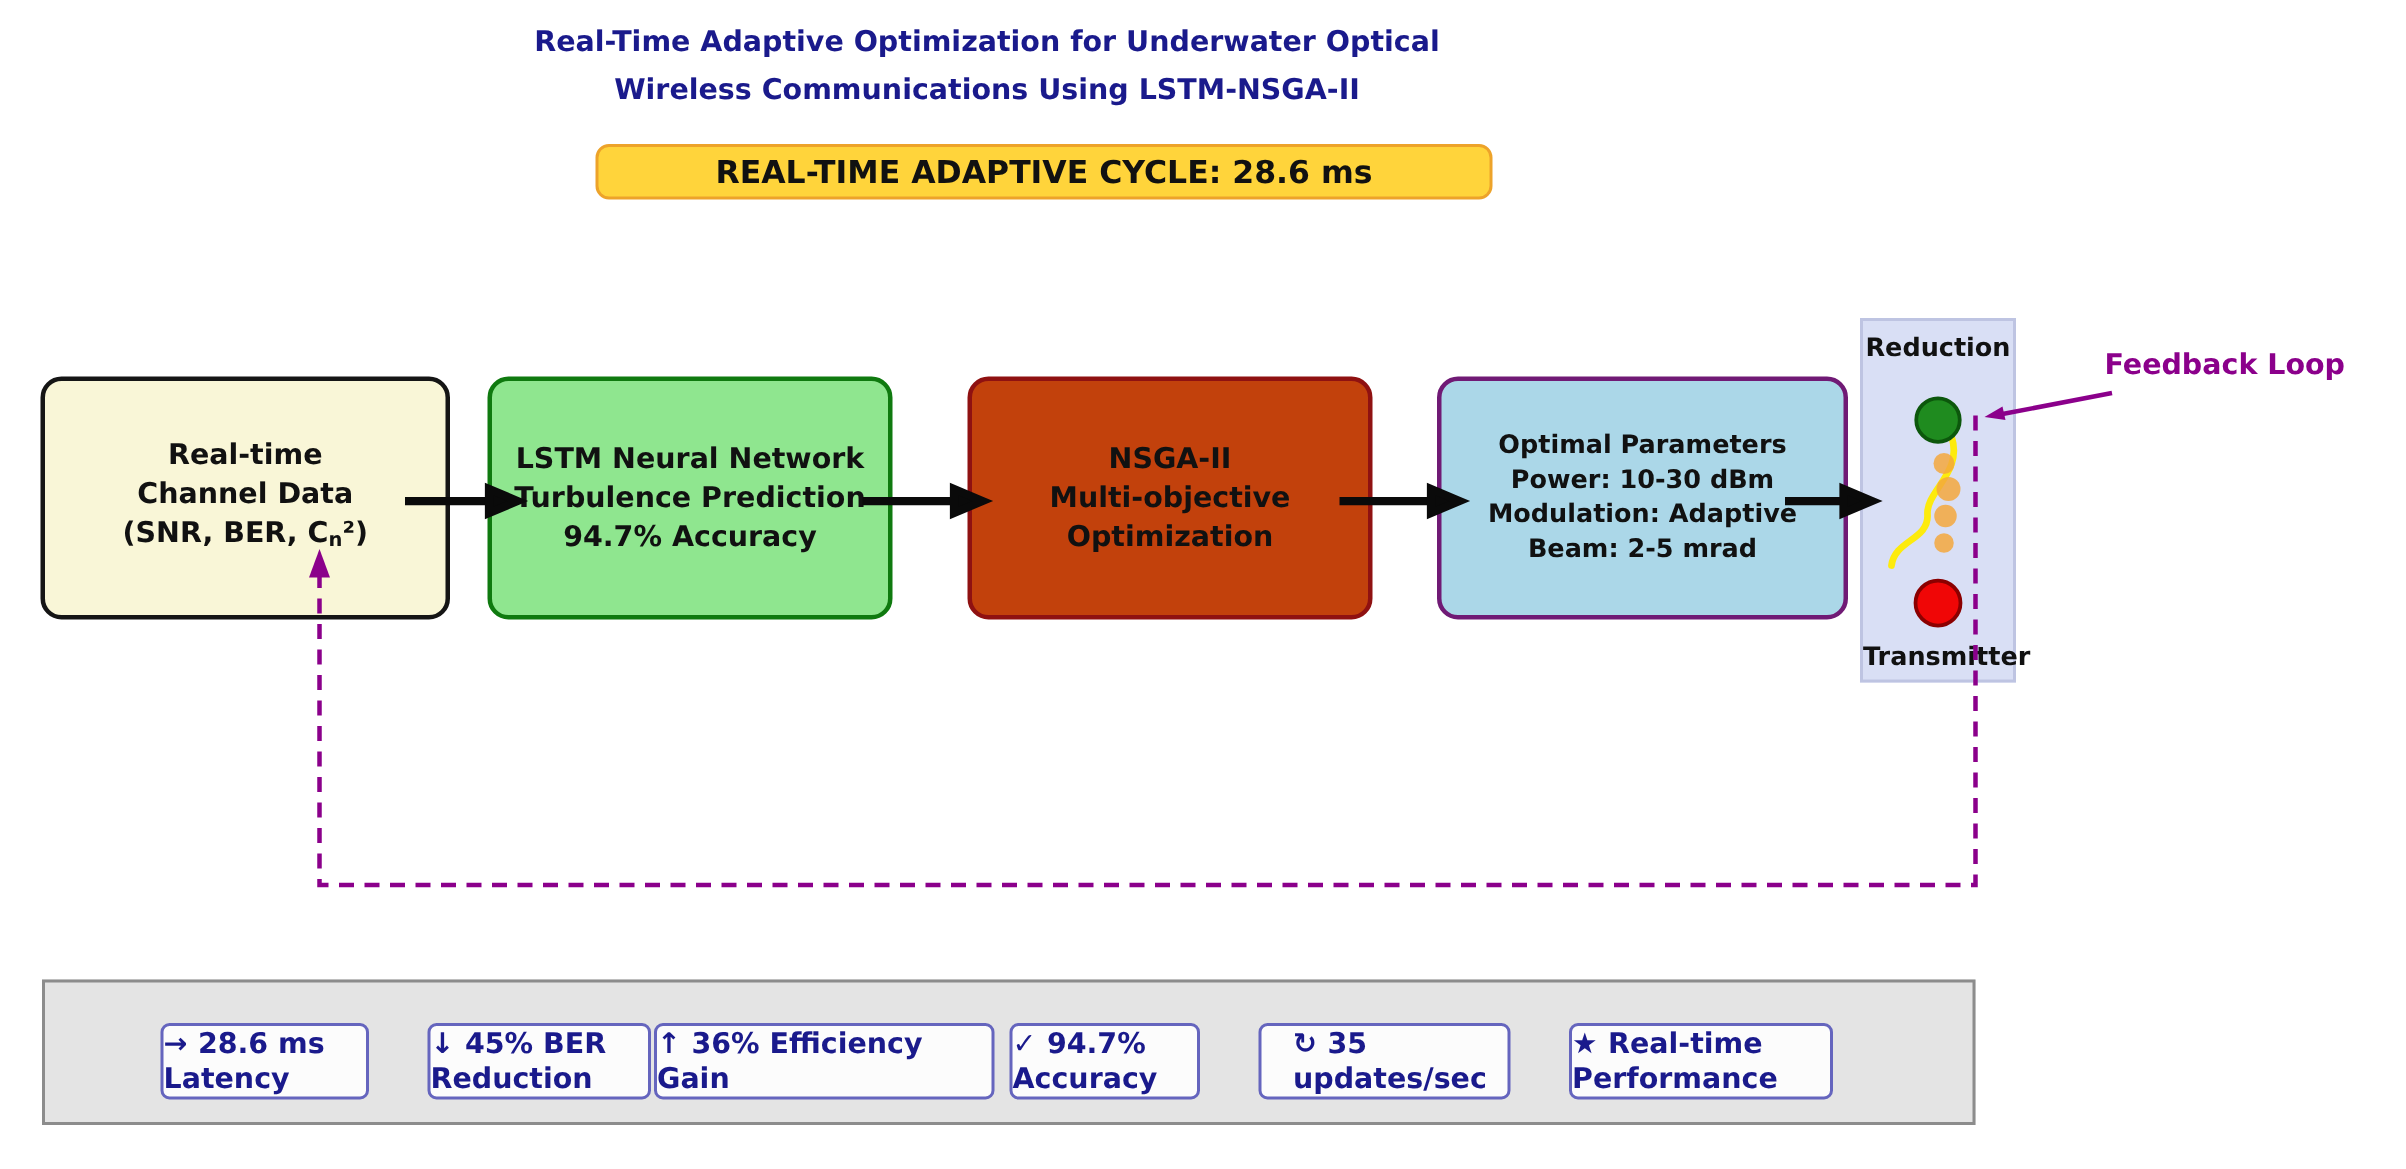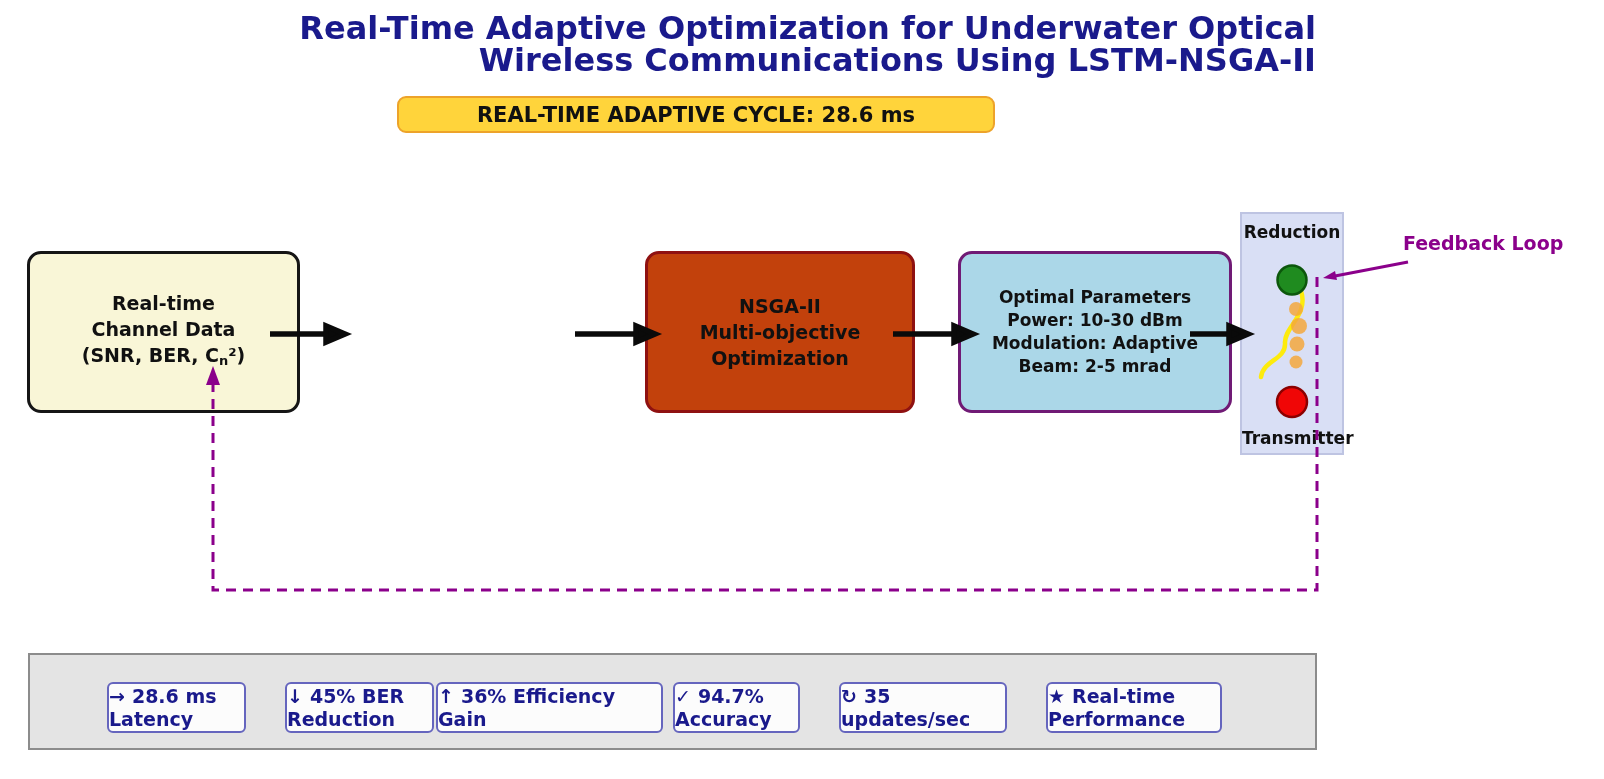--- a/index.html
+++ b/index.html
@@ -1,20 +1,20 @@
 <!DOCTYPE html>
 <html><head>
 <meta charset="utf-8">
 <style>
   html,body{margin:0;padding:0;background:#ffffff;}
   .canvas{position:relative;width:1604px;height:779px;background:#ffffff;
           font-family:"DejaVu Sans",sans-serif;font-weight:bold;overflow:hidden;}
 
-  .title{position:absolute;left:0;top:12px;width:1316px;margin:0;text-align:right;
-         color:#1A1A8C;font-size:32px;line-height:32px;font-weight:bold;}
+  .title{position:absolute;left:0;top:12px;width:1316px;margin:0;text-align:center;
+         color:#1A1A8C;font-size:19px;line-height:32px;font-weight:bold;}
   .tl{display:block;}
 
   .cycle-badge{position:absolute;left:397px;top:96px;width:598px;height:37px;box-sizing:border-box;
          background:#FFD43B;border:2px solid #EDA32A;border-radius:9px;color:#111;
          font-size:21px;display:flex;align-items:center;justify-content:center;}
 
   .fbox{position:absolute;top:251px;height:162px;box-sizing:border-box;border-radius:14px;
         display:flex;flex-direction:column;align-items:center;justify-content:center;
         text-align:center;color:#111;font-size:19px;line-height:26px;z-index:1;}
   .box1{left:27px;width:273px;background:#F9F6D7;border:3px solid #151515;}
@@ -29,21 +29,21 @@
   .tx{position:absolute;bottom:5px;width:100%;text-align:center;font-size:17px;color:#111;white-space:nowrap;}
 
   .feedback-label{position:absolute;left:1403px;top:232px;width:210px;color:#8B008B;font-size:19px;}
 
   .metrics-bar{position:absolute;left:28px;top:653px;width:1289px;height:97px;box-sizing:border-box;
         background:#E4E4E4;border:2px solid #8C8C8C;}
   .metric{position:absolute;top:27px;height:51px;box-sizing:border-box;background:#FCFCFC;
         border:2px solid #6565BE;border-radius:6px;color:#1A1A8C;font-size:19px;line-height:23px;
         display:flex;flex-direction:column;align-items:flex-start;justify-content:center;text-align:center;}
   .m1{left:77px;width:139px;} .m2{left:255px;width:149px;} .m3{left:406px;width:227px;}
-  .m4{left:643px;width:127px;} .m5{left:809px;width:168px;} .m6{left:1016px;width:176px;}
+  .m4{left:643px;width:127px;} .m5{left:809px;width:168px;padding-left:21px;} .m6{left:1016px;width:176px;}
   .micon{margin-right:7px;}
   .ml{white-space:nowrap;}
 
   .overlay{position:absolute;left:0;top:0;z-index:5;pointer-events:none;}
 </style>
 </head>
 <body>
 
 <div class="canvas">
 
@@ -53,20 +53,25 @@
   </h1>
 
   <div class="cycle-badge">REAL-TIME ADAPTIVE CYCLE: 28.6 ms</div>
 
   <div class="fbox box1">
     <div>Real-time</div>
     <div>Channel Data</div>
     <div><span>(SNR, BER, C</span><span class="sub">n</span><span>²)</span></div>
   </div>
 
+  <div class="fbox box2">
+    <div>LSTM Neural Network</div>
+    <div>Turbulence Prediction</div>
+    <div>94.7% Accuracy</div>
+  </div>
 
   <div class="fbox box3">
     <div>NSGA-II</div>
     <div>Multi-objective</div>
     <div>Optimization</div>
   </div>
 
   <div class="fbox box4">
     <div>Optimal Parameters</div>
     <div>Power: 10-30 dBm</div>

